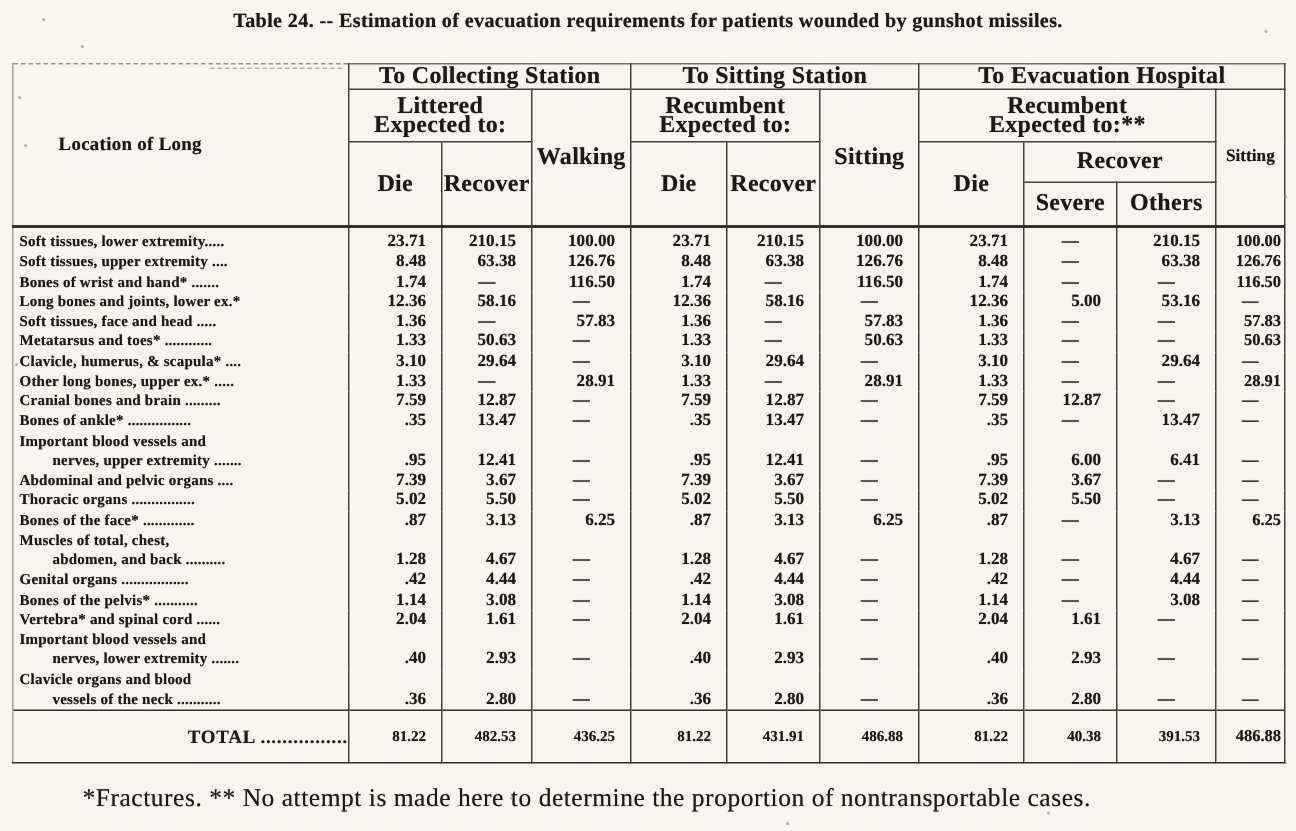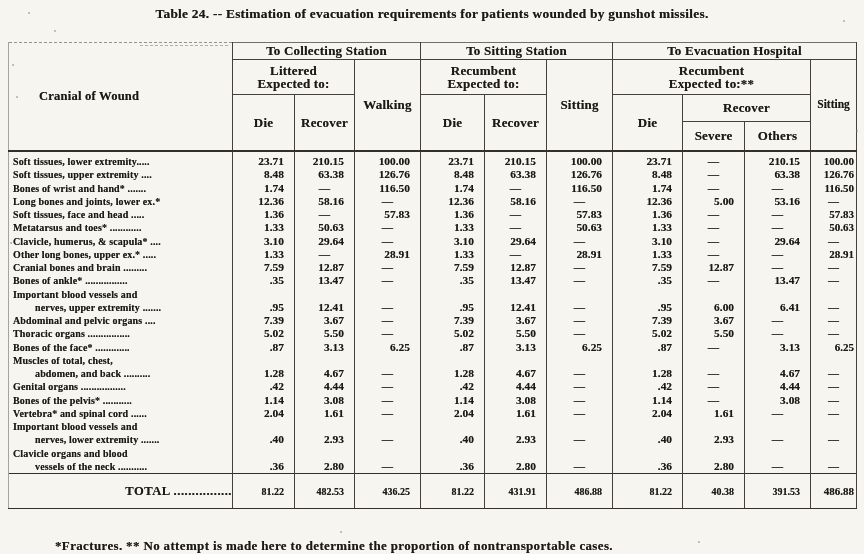--- a/index.html
+++ b/index.html
@@ -16,21 +16,21 @@
     text-shadow:0 0 .6px rgba(25,22,16,.65);
   }
   table.main{
     position:absolute;left:8px;top:42px;width:848px;
     border-collapse:collapse;table-layout:fixed;
     text-shadow:0 0 .55px rgba(25,22,16,.6);
   }
   table.main th, table.main td{padding:0;font-weight:bold;}
   thead th{
     border:1px solid #45413a;
-    font-size:13px;line-height:13.5px;letter-spacing:.2px;
+    font-size:16px;line-height:13.5px;letter-spacing:.2px;
     text-align:center;vertical-align:middle;
   }
   thead th.loc{
     text-align:left;padding-left:30px;font-size:12.6px;
     border-left:1px solid rgba(69,65,58,.45);
     border-top:1px dashed rgba(69,65,58,.55);
   }
   thead tr.r1 th{height:16px;}
   thead tr.r2 th.sub{height:34px;}
   thead tr.r3 th{height:26px;}
@@ -59,22 +59,22 @@
     border-top:1.5px solid #33302a;border-bottom:1.5px solid #33302a;
     height:34px;font-size:10px;vertical-align:middle;
   }
   tfoot td.lab{
     text-align:right;font-size:12.6px;letter-spacing:.5px;
     border-left:1px solid rgba(69,65,58,.45);
   }
   tfoot td.num{text-align:right;padding-right:10px;}
   tfoot td.num:last-child{padding-right:2px;font-size:11px;}
   .footnote{
-    position:absolute;left:55px;top:538px;width:800px;
-    font-size:13px;font-weight:bold;letter-spacing:.35px;
+    position:absolute;left:55px;top:522px;width:800px;
+    font-size:17px;font-weight:normal;letter-spacing:.35px;
     text-shadow:0 0 .55px rgba(25,22,16,.6);
   }
   .speck{position:absolute;width:2px;height:2px;border-radius:50%;
     background:#8a867c;opacity:.65;}
   .scanline{position:absolute;height:0;border-top:1px dashed #6f6b61;opacity:.5;}
 </style>
 </head>
 <body>
 
 <div class="page">
@@ -92,21 +92,21 @@
       <col style="width:64px">
         <col style="width:62px">
         <col style="width:66px">
       <col style="width:70px">
         <col style="width:62px">
         <col style="width:66px">
         <col style="width:46px">
     </colgroup>
     <thead>
       <tr class="r1">
-        <th rowspan="4" class="loc">Cranial of Wound</th>
+        <th rowspan="4" class="loc">Location of Long</th>
         <th colspan="3" class="grp">To Collecting Station</th>
         <th colspan="3" class="grp">To Sitting Station</th>
         <th colspan="4" class="grp">To Evacuation Hospital</th>
       </tr>
       <tr class="r2">
         <th colspan="2" class="sub pre">Littered
 Expected to:</th>
         <th rowspan="3" class="mode">Walking</th>
         <th colspan="2" class="sub pre">Recumbent
 Expected to:</th>

